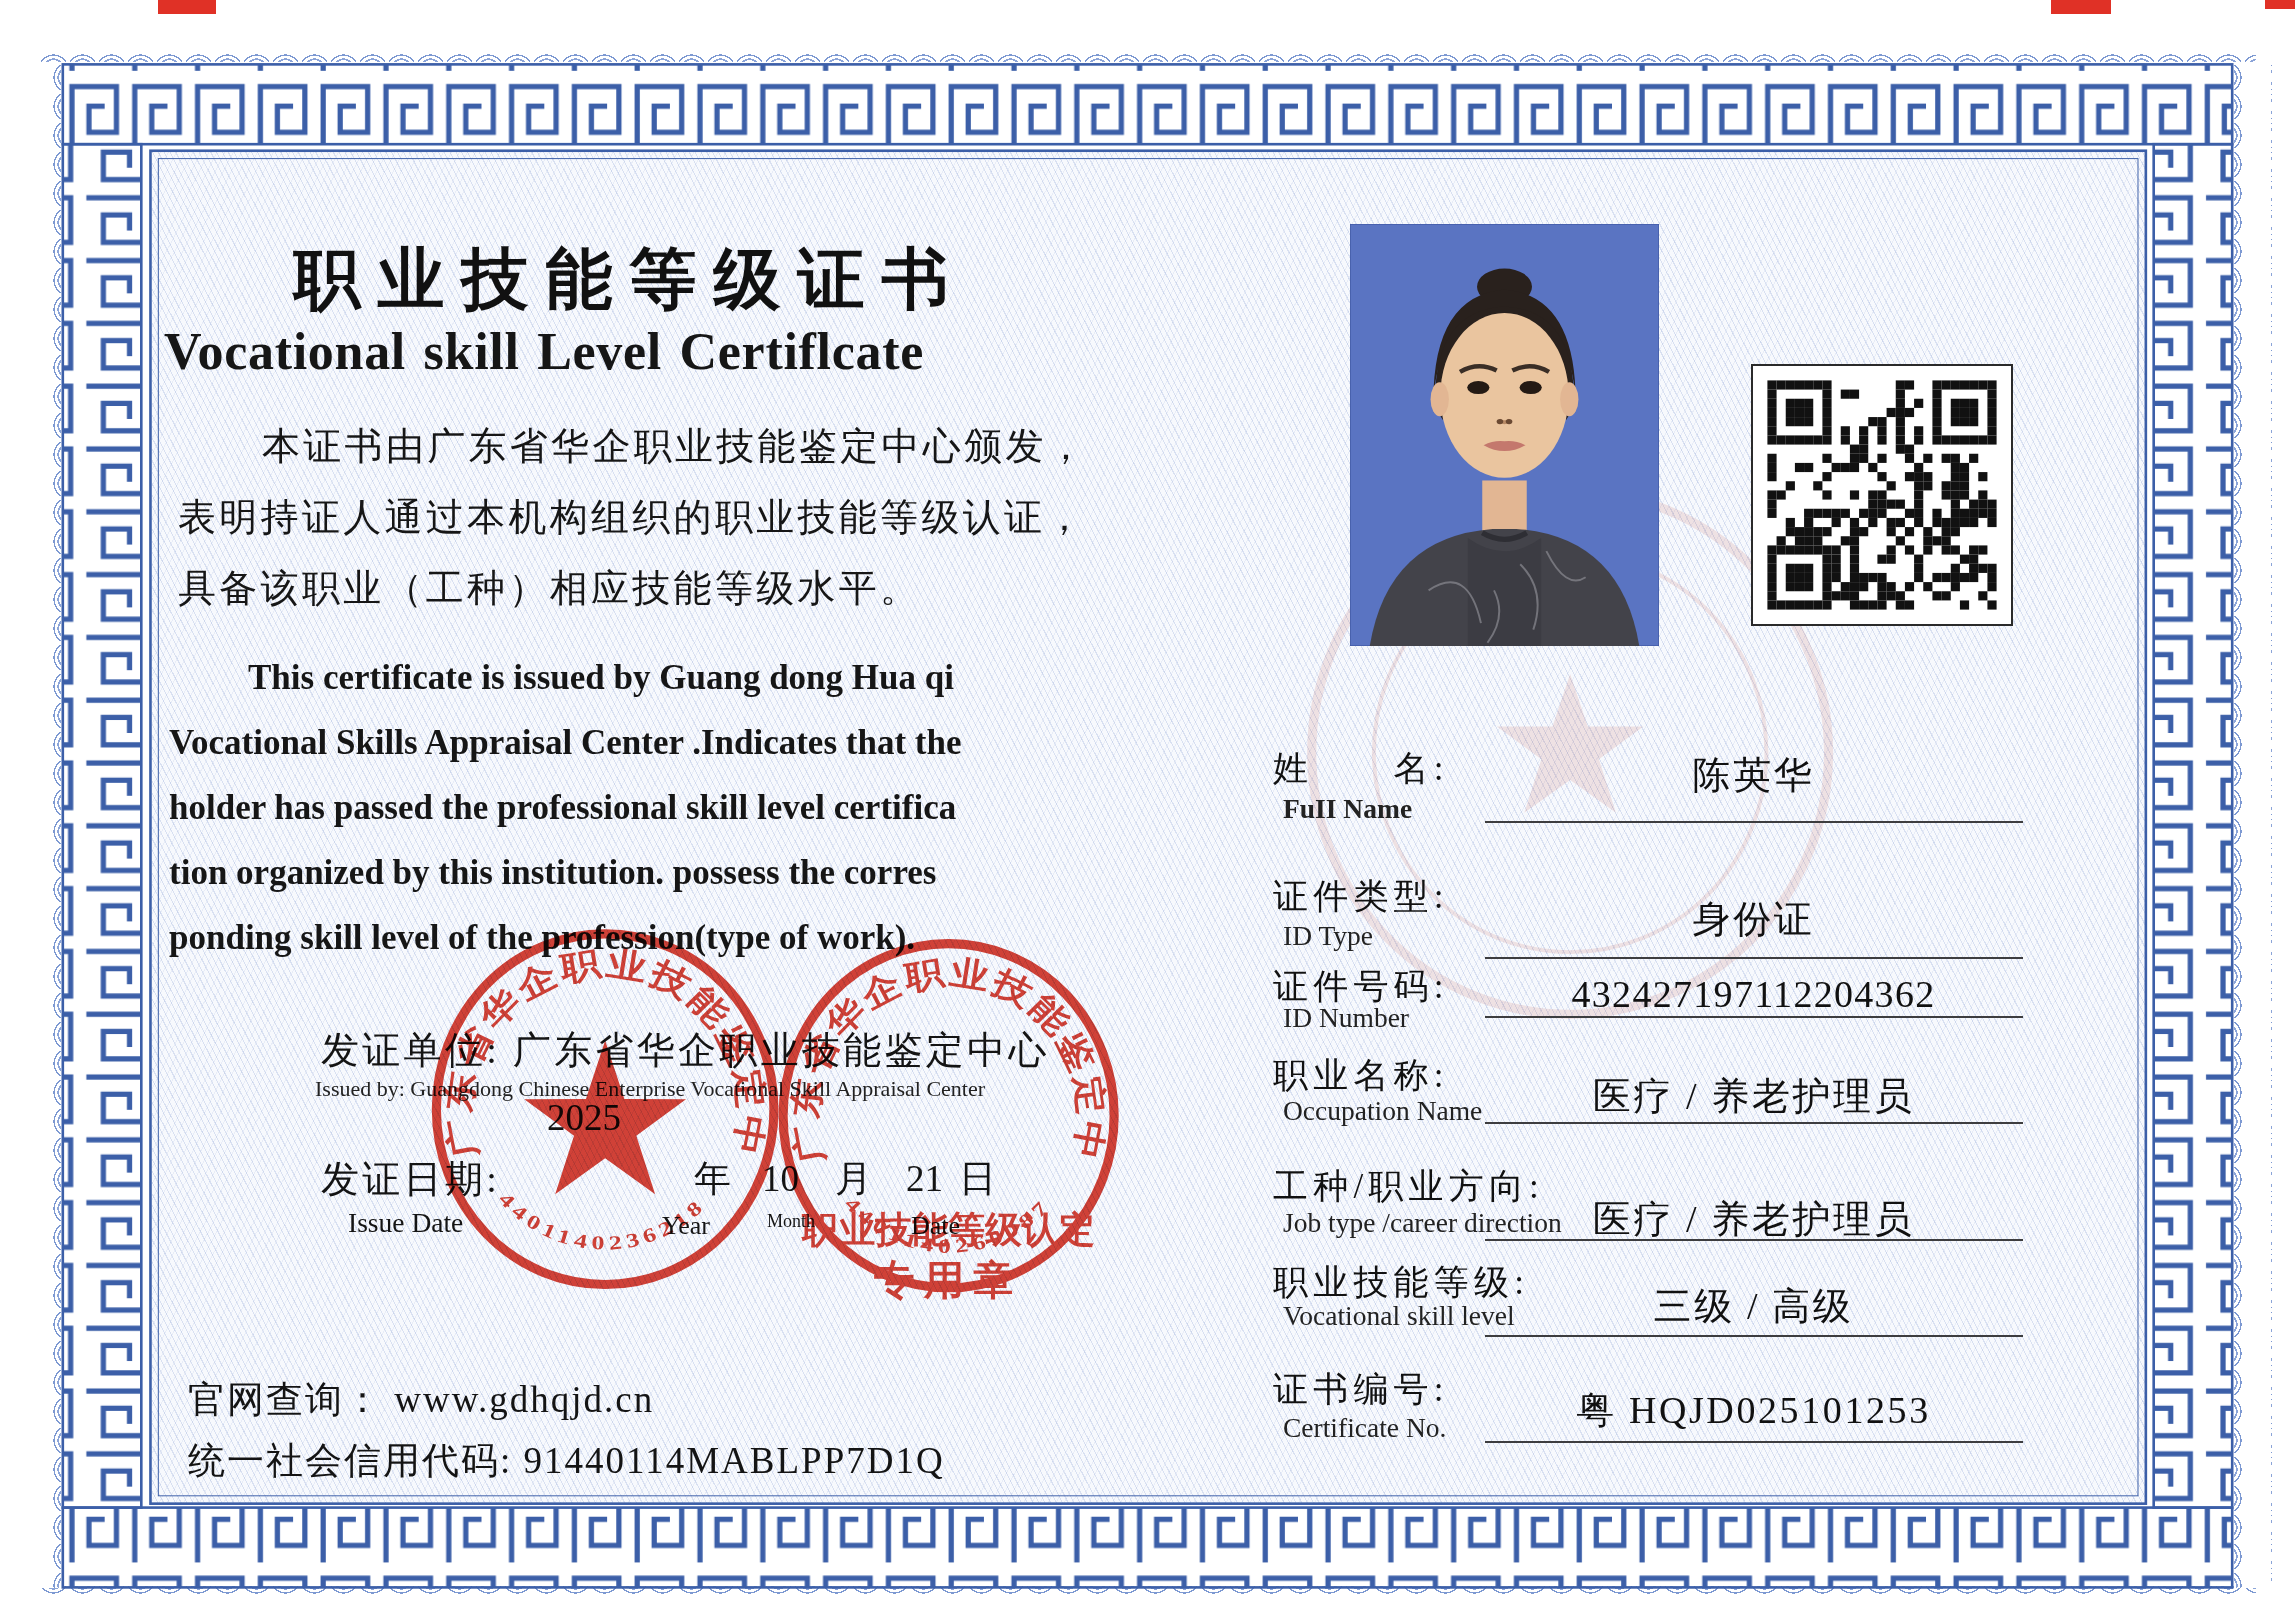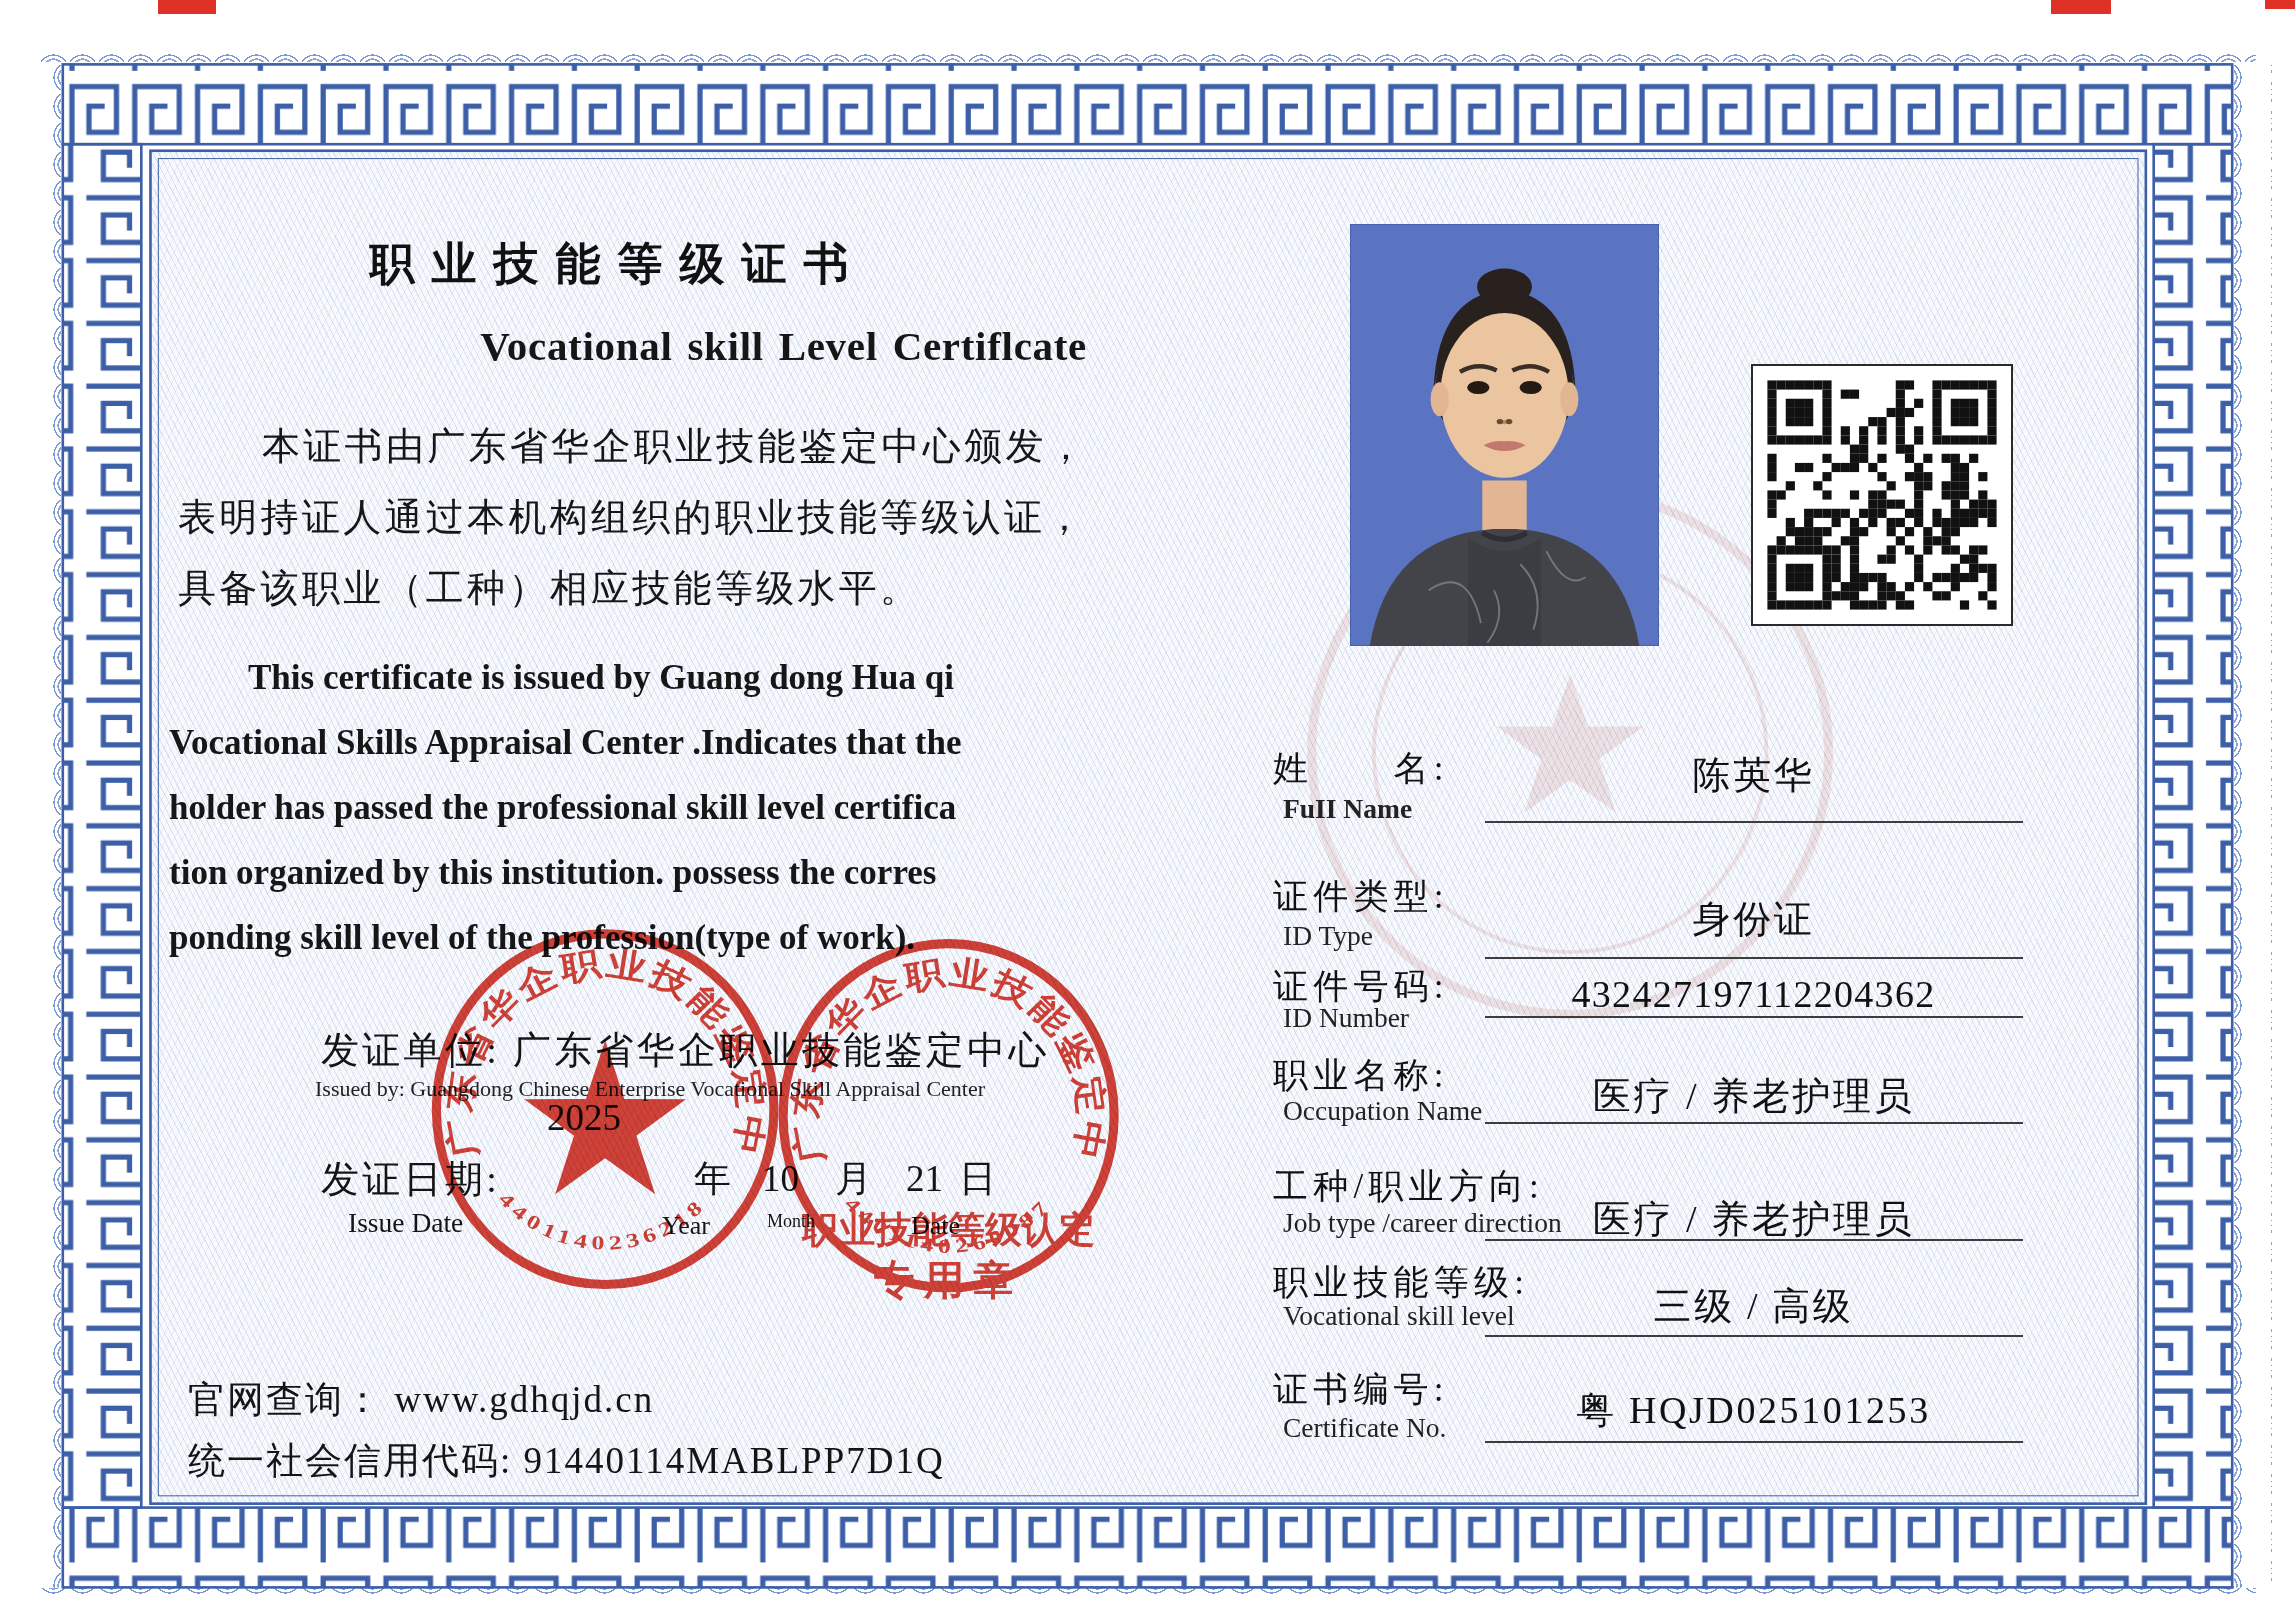--- a/index.html
+++ b/index.html
@@ -20,23 +20,23 @@
   .lace.bottom{left:39px;top:1586px;width:2217px;height:35px;
     background-image:radial-gradient(circle at 50% -20%, #ffffff 0 4.6px, #7d99d2 4.6px 6.5px, #ffffff 6.5px 9.2px, #8ba4d8 9.2px 11px, #ffffff 11px 13.7px, #7d99d2 13.7px 15px, rgba(255,255,255,0) 15px);
     background-size:29px 37px;}
   .lace.left{left:23.6px;top:63px;width:38px;height:1525px;
     background-image:radial-gradient(circle at 120% 50%, #ffffff 0 4.6px, #7d99d2 4.6px 6.5px, #ffffff 6.5px 9.2px, #8ba4d8 9.2px 11px, #ffffff 11px 13.7px, #7d99d2 13.7px 15px, rgba(255,255,255,0) 15px);
     background-size:37px 29px;}
   .lace.right{left:2234px;top:63px;width:38px;height:1525px;
     background-image:radial-gradient(circle at -20% 50%, #ffffff 0 4.6px, #7d99d2 4.6px 6.5px, #ffffff 6.5px 9.2px, #8ba4d8 9.2px 11px, #ffffff 11px 13.7px, #7d99d2 13.7px 15px, rgba(255,255,255,0) 15px);
     background-size:37px 29px;}
   
-  .title-cn{left:156px;top:234px;width:923px;text-align:center;font-size:45px;font-weight:bold;
+  .title-cn{left:168px;top:234px;width:923px;text-align:center;font-size:67px;font-weight:bold;
     letter-spacing:17px;color:#111;z-index:3;}
-  .title-en{left:164px;top:322px;width:923px;text-align:right;font-size:41px;font-weight:bold;
+  .title-en{left:164px;top:322px;width:923px;text-align:left;font-size:52px;font-weight:bold;
     letter-spacing:0.7px;word-spacing:3.9px;color:#161616;z-index:3;}
   .para{white-space:pre-line;z-index:3;color:#161616;}
   .para.cn{left:178px;top:411px;width:916px;font-size:38px;line-height:71px;letter-spacing:3.3px;text-indent:84px;}
   .para.en{left:169px;top:645px;width:936px;font-size:35px;line-height:65px;font-weight:bold;text-indent:79px;}
   .issuer-cn{left:321px;top:1025px;font-size:38px;letter-spacing:3.3px;z-index:3;color:#141414;}
   .issuer-en{left:315px;top:1076px;font-size:22px;z-index:3;color:#222;}
   .date-row span{position:absolute;z-index:3;color:#141414;}
   .footer-line{position:absolute;left:188px;font-size:37px;letter-spacing:2px;z-index:3;color:#141414;}
   
   .f-label-cn{position:absolute;left:1273px;font-size:35px;letter-spacing:5.2px;color:#111;z-index:3;}

